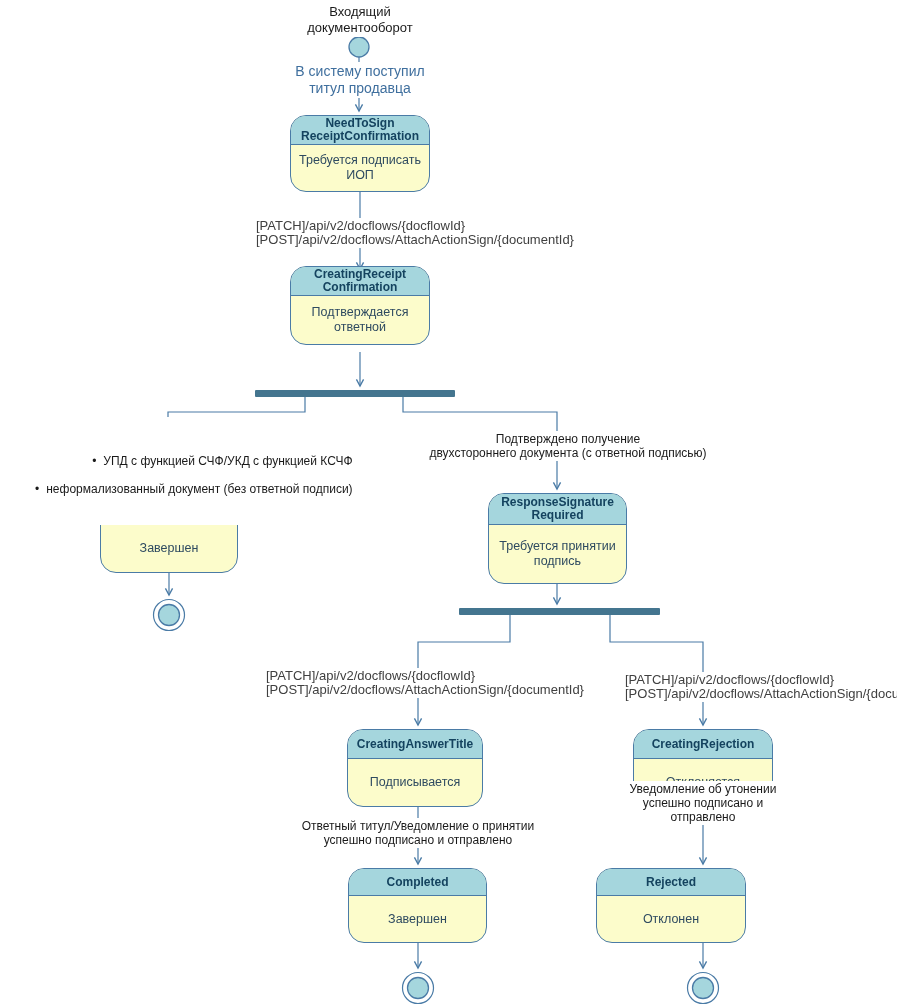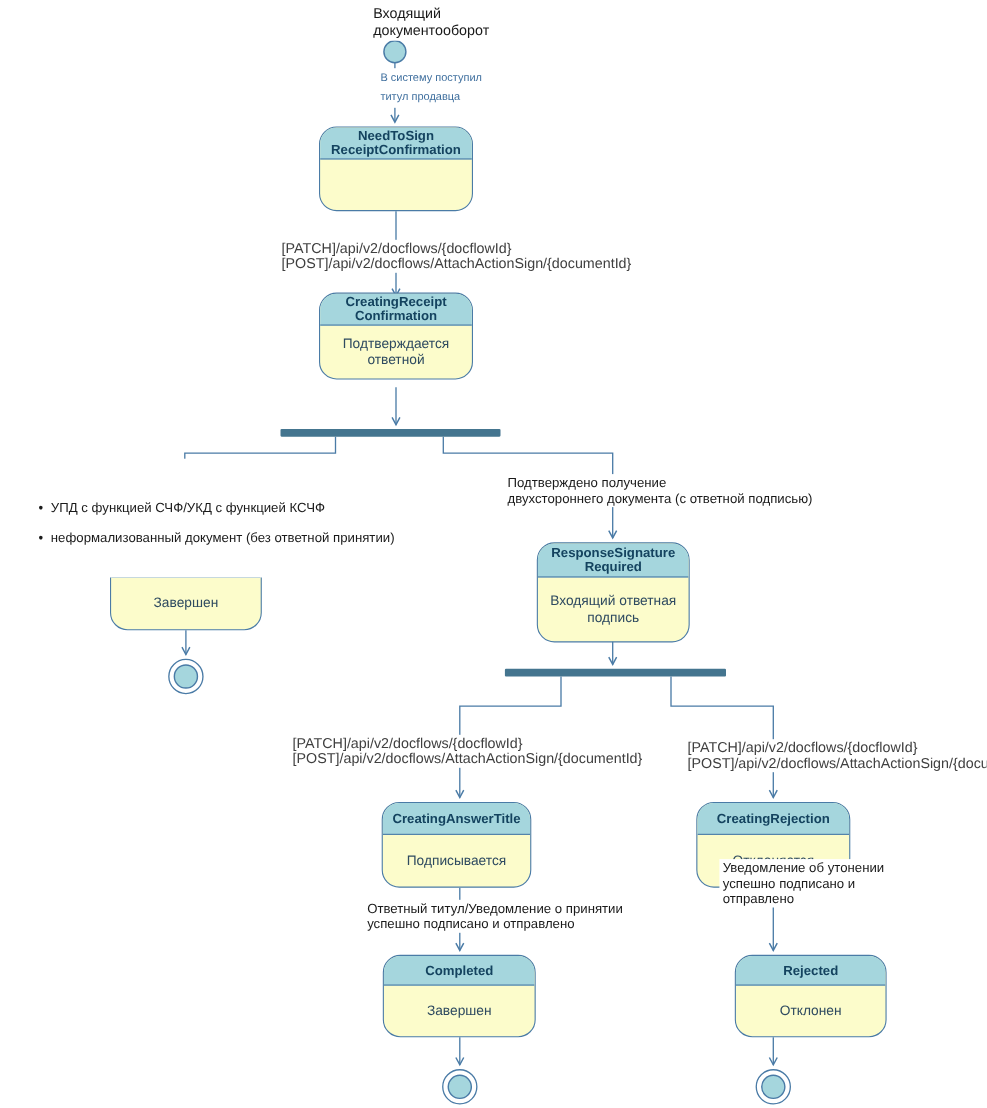--- a/index.html
+++ b/index.html
@@ -31,27 +31,27 @@
     flex:1;display:flex;align-items:center;justify-content:center;
     color:var(--body-text);font-size:12.5px;line-height:15px;
     text-align:center;white-space:pre-line;
   }
 
   .label{
     position:absolute;z-index:3;background:#fff;
     color:var(--label-text);font-size:12px;line-height:14px;
     white-space:pre-line;padding:1px 3px;
   }
-  .centered{transform:translateX(-50%);margin-left:32px;}
+  .centered{transform:translateX(-50%);text-align:center;}
   .title-label{font-size:13px;line-height:16px;font-weight:400;}
-  .event-label{color:var(--event-label-text);font-size:10px;line-height:17px;}
+  .event-label{color:var(--event-label-text);font-size:14px;line-height:17px;}
   .api-label{color:var(--api-text);font-size:13px;line-height:14px;white-space:pre;}
   .note-title{margin:0;}
   .bullets{margin:8px 0 0 0;padding:0 0 0 13px;list-style:none;}
-  .bullets li{line-height:14px;}
+  .bullets li{line-height:14px;text-align:right;}
   .bullets li::before{content:"\2022";margin-right:7px;}
 </style>
 </head>
 <body>
 
 <div class="canvas">
 
   <svg class="wires" width="897" height="1007" viewBox="0 0 897 1007">
     <defs>
       <marker id="arrow" viewBox="0 0 10 10" refX="8" refY="5" markerWidth="8.5" markerHeight="8.5" orient="auto-start-reverse">
@@ -88,74 +88,76 @@
     </g>
     <g>
       <circle class="final-outer" cx="703" cy="988" r="15.5"></circle>
       <circle class="node-circle" cx="703" cy="988" r="10.5"></circle>
     </g>
   </svg>
 
   <div class="state" style="left:290px;top:115px;width:140px;height:77px">
     <div class="state-header" style="height:28px">NeedToSign
 ReceiptConfirmation</div>
+    <div class="state-body">Требуется подписать
+ИОП</div>
   </div>
 
   <div class="state" style="left:290px;top:266px;width:140px;height:79px">
     <div class="state-header" style="height:28px">CreatingReceipt
 Confirmation</div>
     <div class="state-body">Подтверждается
 ответной</div>
   </div>
 
   <div class="state" style="left:100px;top:495px;width:138px;height:78px">
     <div class="state-header" style="height:28px">Completed</div>
     <div class="state-body">Завершен</div>
   </div>
 
   <div class="state" style="left:488px;top:493px;width:139px;height:91px">
     <div class="state-header" style="height:30px">ResponseSignature
 Required</div>
-    <div class="state-body">Входящий ответная
+    <div class="state-body">Требуется принятии
 подпись</div>
   </div>
 
   <div class="state" style="left:347px;top:729px;width:136px;height:78px">
     <div class="state-header" style="height:28px">CreatingAnswerTitle</div>
     <div class="state-body">Подписывается</div>
   </div>
 
   <div class="state" style="left:633px;top:729px;width:140px;height:78px">
     <div class="state-header" style="height:28px">CreatingRejection</div>
     <div class="state-body">Отклоняется</div>
   </div>
 
   <div class="state" style="left:348px;top:868px;width:139px;height:75px">
     <div class="state-header" style="height:26px">Completed</div>
     <div class="state-body">Завершен</div>
   </div>
 
-  <div class="state" style="left:668px;top:868px;width:138px;height:75px">
+  <div class="state" style="left:596px;top:868px;width:150px;height:75px">
     <div class="state-header" style="height:26px">Rejected</div>
     <div class="state-body">Отклонен</div>
   </div>
 
   <div class="label centered title-label" style="left:360px;top:3px">Входящий
 документооборот</div>
 
   <div class="label centered event-label" style="left:360px;top:62px">В систему поступил
 титул продавца</div>
 
   <div class="label api-label" style="left:253px;top:218px">[PATCH]/api/v2/docflows/{docflowId}
 [POST]/api/v2/docflows/AttachActionSign/{documentId}</div>
 
   <div class="label" style="left:19px;top:417px">
     <ul class="bullets">
       <li>УПД с функцией СЧФ/УКД с функцией КСЧФ</li>
-      <li>неформализованный документ (без ответной принятии)</li>
+      <li>неформализованный документ (без ответной подписи)</li>
     </ul>
   </div>
 
   <div class="label centered" style="left:568px;top:431px">Подтверждено получение
 двухстороннего документа (с ответной подписью)</div>
 
   <div class="label api-label" style="left:263px;top:668px">[PATCH]/api/v2/docflows/{docflowId}
 [POST]/api/v2/docflows/AttachActionSign/{documentId}</div>
 
   <div class="label api-label" style="left:622px;top:672px">[PATCH]/api/v2/docflows/{docflowId}

